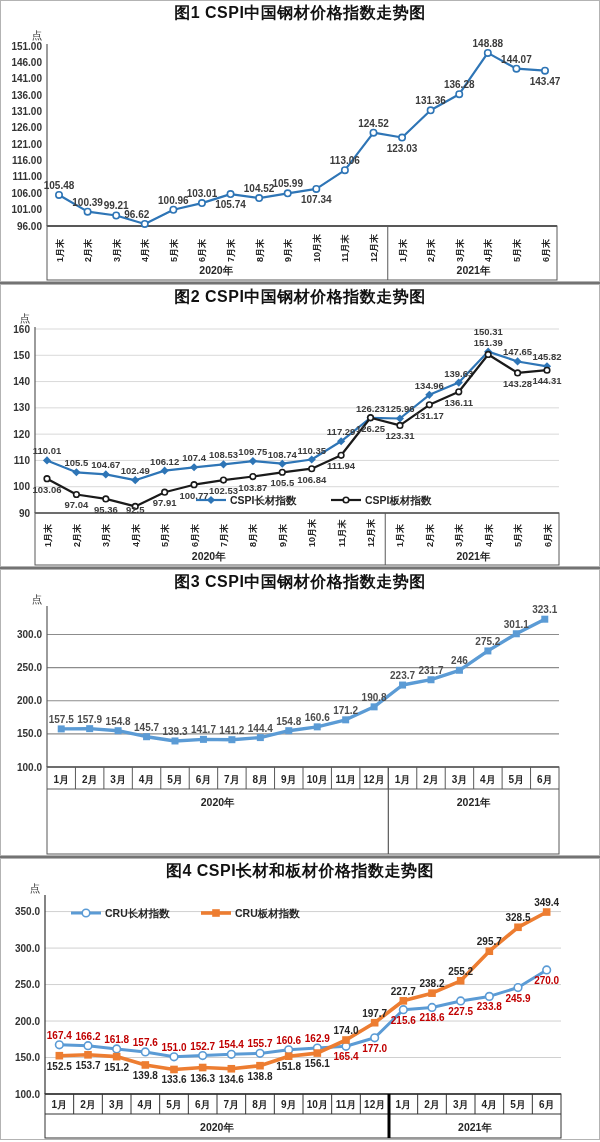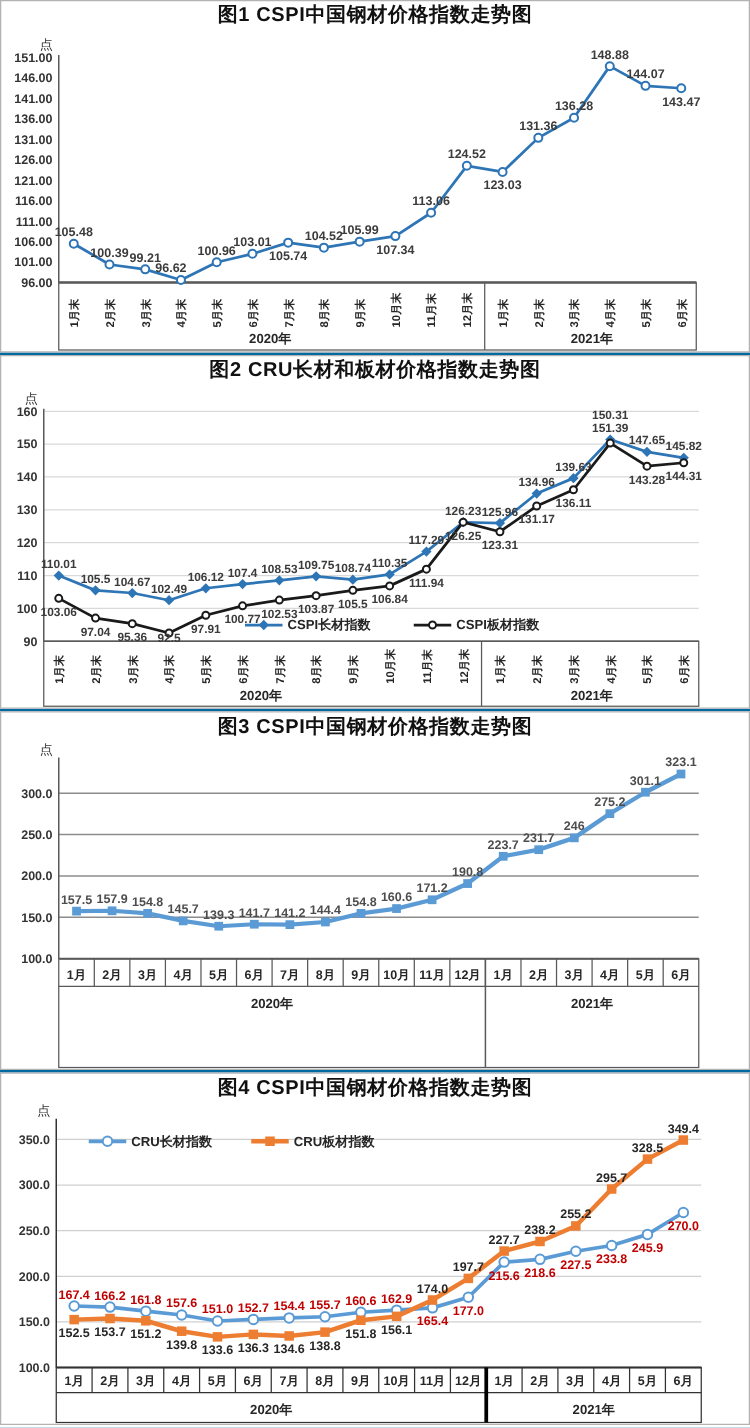--- a/index.html
+++ b/index.html
@@ -1,16 +1,16 @@
 <!DOCTYPE html>
 <html><head>
 <meta charset="utf-8">
 <style>
   html,body{margin:0;padding:0;background:#fff;}
-  .page{width:600px;margin:0 auto;font-family:"Liberation Sans",sans-serif;background:#0369a1;}
+  .page{width:600px;margin:0 auto;font-family:"Liberation Sans",sans-serif;background:#737373;}
   .figure{border:1px solid #b3b3b3;background:#fff;margin-bottom:2px;overflow:hidden;}
   .figure-title{height:24px;line-height:24px;text-align:center;font-size:16px;font-weight:bold;color:#111;letter-spacing:.5px;}
   svg{display:block;}
   text{font-family:"Liberation Sans",sans-serif;}
 </style>
 </head>
 <body>
 
 <div class="page">
   <section class="figure">
@@ -95,21 +95,21 @@
           <text x="401.05882352941177" y="126.53818181818181" text-anchor="middle" font-size="10" font-weight="bold" fill="#3b3b3b">123.03</text>
           <text x="429.64705882352945" y="79.27636363636358" text-anchor="middle" font-size="10" font-weight="bold" fill="#3b3b3b">131.36</text>
           <text x="458.2352941176471" y="63.17454545454544" text-anchor="middle" font-size="10" font-weight="bold" fill="#3b3b3b">136.28</text>
           <text x="486.82352941176475" y="21.93818181818184" text-anchor="middle" font-size="10" font-weight="bold" fill="#3b3b3b">148.88</text>
           <text x="515.4117647058824" y="37.68000000000002" text-anchor="middle" font-size="10" font-weight="bold" fill="#3b3b3b">144.07</text>
           <text x="544" y="59.643636363636375" text-anchor="middle" font-size="10" font-weight="bold" fill="#3b3b3b">143.47</text>
         </g>
       </svg>
   </section>
   <section class="figure">
-    <div class="figure-title">图2 CRU长材和板材价格指数走势图</div>
+    <div class="figure-title">图2 CSPI中国钢材价格指数走势图</div>
     <svg width="596" height="257" viewBox="0 0 596 257">
         <g>
           <line x1="34" y1="177.71428571428572" x2="558" y2="177.71428571428572" stroke="#d9d9d9" stroke-width="1"></line>
           <line x1="34" y1="151.42857142857144" x2="558" y2="151.42857142857144" stroke="#d9d9d9" stroke-width="1"></line>
           <line x1="34" y1="125.14285714285714" x2="558" y2="125.14285714285714" stroke="#d9d9d9" stroke-width="1"></line>
           <line x1="34" y1="98.85714285714286" x2="558" y2="98.85714285714286" stroke="#d9d9d9" stroke-width="1"></line>
           <line x1="34" y1="72.57142857142857" x2="558" y2="72.57142857142857" stroke="#d9d9d9" stroke-width="1"></line>
           <line x1="34" y1="46.28571428571429" x2="558" y2="46.28571428571429" stroke="#d9d9d9" stroke-width="1"></line>
           <line x1="34" y1="20" x2="558" y2="20" stroke="#d9d9d9" stroke-width="1"></line>
         </g>
@@ -340,21 +340,21 @@
           <text x="401.55555555555554" y="85.04875" text-anchor="middle" font-size="10" font-weight="bold" fill="#4d4d4d">223.7</text>
           <text x="430" y="79.74875" text-anchor="middle" font-size="10" font-weight="bold" fill="#4d4d4d">231.7</text>
           <text x="458.4444444444444" y="70.275" text-anchor="middle" font-size="10" font-weight="bold" fill="#4d4d4d">246</text>
           <text x="486.88888888888886" y="50.93" text-anchor="middle" font-size="10" font-weight="bold" fill="#4d4d4d">275.2</text>
           <text x="515.3333333333333" y="33.77124999999999" text-anchor="middle" font-size="10" font-weight="bold" fill="#4d4d4d">301.1</text>
           <text x="543.7777777777778" y="19.196249999999985" text-anchor="middle" font-size="10" font-weight="bold" fill="#4d4d4d">323.1</text>
         </g>
       </svg>
   </section>
   <section class="figure">
-    <div class="figure-title">图4 CSPI中国钢材价格指数走势图</div>
+    <div class="figure-title">图4 CSPI长材和板材价格指数走势图</div>
     <svg width="596" height="256" viewBox="0 0 596 256">
         <g>
           <line x1="44" y1="174.51851851851853" x2="560" y2="174.51851851851853" stroke="#d0d0d0" stroke-width="1"></line>
           <line x1="44" y1="138.03703703703704" x2="560" y2="138.03703703703704" stroke="#d0d0d0" stroke-width="1"></line>
           <line x1="44" y1="101.55555555555556" x2="560" y2="101.55555555555556" stroke="#d0d0d0" stroke-width="1"></line>
           <line x1="44" y1="65.07407407407408" x2="560" y2="65.07407407407408" stroke="#d0d0d0" stroke-width="1"></line>
           <line x1="44" y1="28.59259259259259" x2="560" y2="28.59259259259259" stroke="#d0d0d0" stroke-width="1"></line>
         </g>
         <g>
           <line x1="44" y1="12" x2="44" y2="211" stroke="#333333" stroke-width="1.2"></line>

